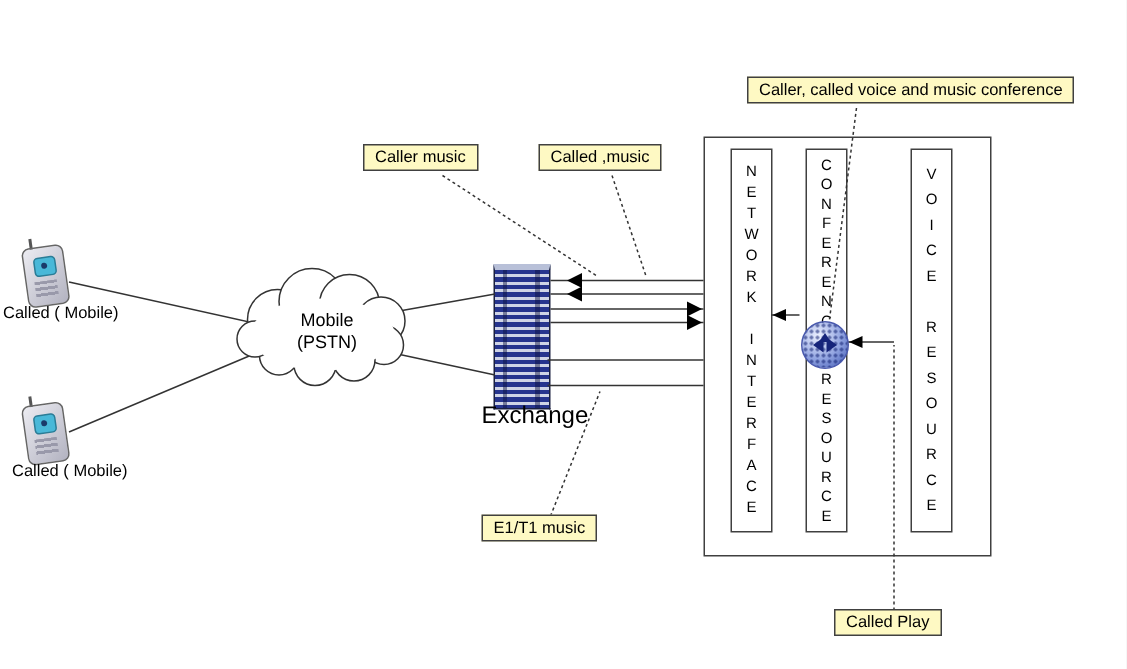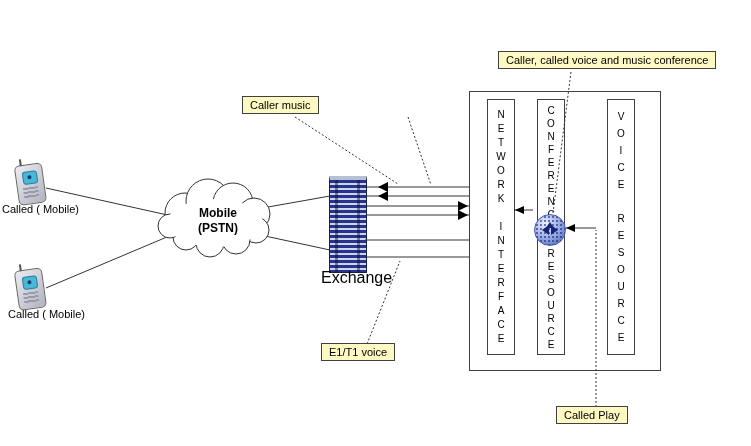--- a/index.html
+++ b/index.html
@@ -5,21 +5,21 @@
   html,body{margin:0;padding:0;background:#fff;}
   .canvas{
     position:relative;width:751px;height:446px;background:#fff;
     font-family:"Liberation Sans", sans-serif;color:#000;overflow:hidden;
     outline:1px solid #d9d9d9;
   }
   
   .txt{position:absolute;font-size:11px;white-space:nowrap;z-index:5;}
   .cloud-text{
     position:absolute;left:178px;top:206px;width:80px;text-align:center;
-    font-weight:bold;font-size:12px;line-height:15px;white-space:pre-line;z-index:5;
+    font-weight:normal;font-size:12px;line-height:15px;white-space:pre-line;z-index:5;
   }
   
   .lbl-box{
     position:absolute;border:1px solid #404040;background:#fef9c3;
     font-size:11px;padding:2px 7px;white-space:nowrap;z-index:5;
   }
   
   .phone{position:absolute;width:30px;height:46px;z-index:2;transform:rotate(-8deg);}
   .phone .antenna{position:absolute;left:6px;top:0;width:2px;height:8px;background:#555;}
   .phone .body{
@@ -212,17 +212,18 @@
 
   <div class="sphere">
     <svg width="30" height="30" viewBox="0 0 30 30">
       <polygon points="7,15 14,10 14,20" fill="#16247a"></polygon>
       <polygon points="23,15 16,10 16,20" fill="#16247a"></polygon>
       <polygon points="15,7 11,13 19,13" fill="#16247a"></polygon>
     </svg>
   </div>
 
   <div class="lbl-box" style="left:242px;top:96px">Caller music</div>
+  <div class="lbl-box" style="left:359px;top:96px">Called ,music</div>
   <div class="lbl-box" style="left:498px;top:51px">Caller, called voice and  music conference</div>
-  <div class="lbl-box" style="left:321px;top:343px">E1/T1 voice</div>
+  <div class="lbl-box" style="left:321px;top:343px">E1/T1 music</div>
   <div class="lbl-box" style="left:556px;top:406px">Called Play</div>
 
 </div>
 
 </body></html>

